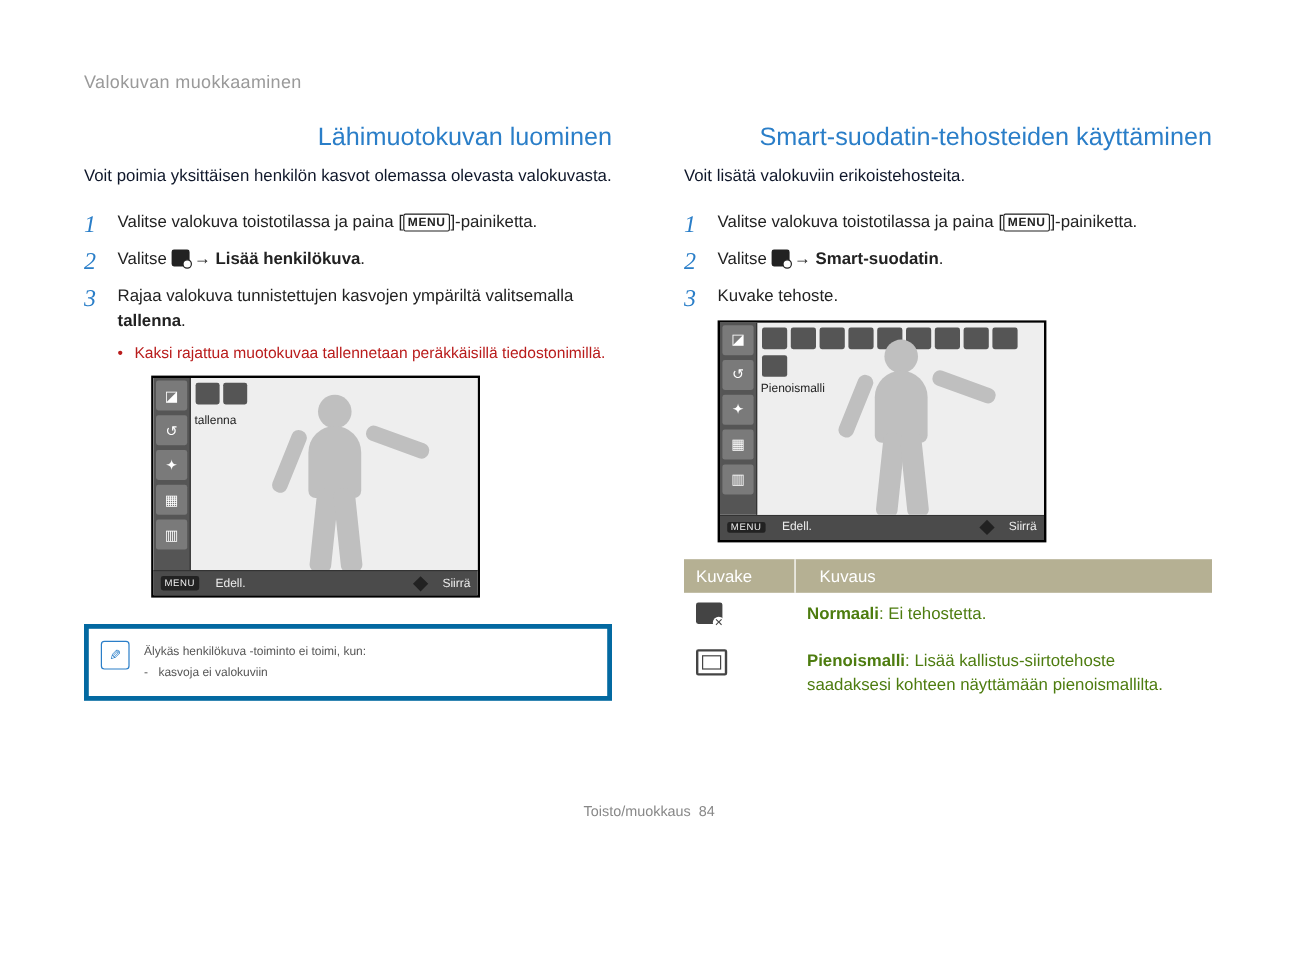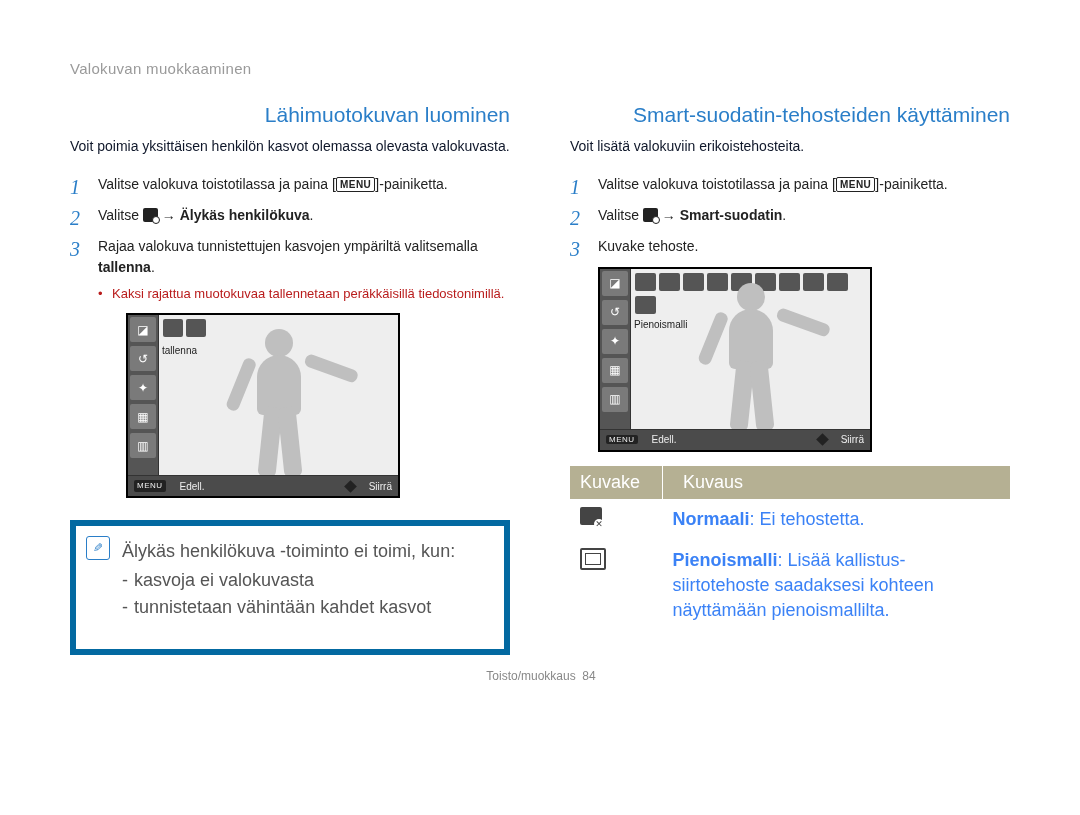--- a/index.html
+++ b/index.html
@@ -242,24 +242,24 @@
   .dpad{
     display:inline-block;
     width:9px;height:9px;
     background:#222;
     transform:rotate(45deg);
   }
 
   
   .note{
     margin-top:22px;
-    border:6px solid #0369a1;
-    padding:12px 12px 28px 46px;
-    position:relative;
-    font-size:18px;
+    border:4px solid #0369a1;
+    padding:12px 12px 12px 46px;
+    position:relative;
+    font-size:10px;
     color:#555;
     line-height:1.5;
   }
   .note-icn{
     position:absolute;
     left:10px;top:10px;
     width:22px;height:22px;
     border:1.5px solid #2a7ec8;
     border-radius:3px;
     color:#2a7ec8;
@@ -268,36 +268,36 @@
   }
   .note-icn::before{content:"✎"; transform:scaleX(-1);}
   .note-list{list-style:none;padding:0;margin:2px 0 0 0;}
   .note-list li{position:relative;padding-left:12px;}
   .note-list li::before{content:"-";position:absolute;left:0;}
 
   
   table.desc{
     width:100%;
     border-collapse:collapse;
-    font-size:18px;
+    font-size:14px;
     margin-top:10px;
   }
   table.desc th{
     background:#b5b093;
     color:#fff;
     font-weight:400;
     text-align:left;
     padding:6px 10px;
     border-right:1px solid #fff;
   }
   table.desc th:last-child{border-right:none;padding-left:20px;}
   table.desc td{
     padding:8px 10px;
     vertical-align:top;
-    color:#3b82f6;
+    color:#4d7c0f;
     line-height:1.4;
   }
   .cell-icn{
     display:inline-block;
     width:22px;height:18px;
     background:#444;
     border-radius:2px;
     position:relative;
   }
   .cell-icn.normal::after{
@@ -341,21 +341,21 @@
 
     <div class="col">
       <h1 class="section">Lähimuotokuvan luominen</h1>
       <p class="intro">Voit poimia yksittäisen henkilön kasvot olemassa olevasta valokuvasta.</p>
 
       <ol class="steps">
         <li>
           <span>Valitse valokuva toistotilassa ja paina [</span><span class="menu-label">MENU</span><span>]-painiketta.</span>
         </li>
         <li>
-          <span>Valitse </span><span class="edit-icn"></span><span> → </span><span class="bold">Älykäs henkilökuva</span>.
+          <span>Valitse </span><span class="edit-icn"></span><span> → </span><span class="bold">Lisää henkilökuva</span>.
         </li>
         <li>
           <span>Rajaa valokuva tunnistettujen kasvojen ympäriltä valitsemalla </span><span class="bold">tallenna</span>.
           <ul class="sub">
             <li>Kaksi rajattua muotokuvaa tallennetaan peräkkäisillä tiedostonimillä.</li>
           </ul>
 
           
           <div class="lcd">
             <div class="lcd-inner">
@@ -390,22 +390,21 @@
               <span>Siirrä</span>
             </div>
           </div>
         </li>
       </ol>
 
       <div class="note">
         <div class="note-icn"></div>
         <div>Älykäs henkilökuva -toiminto ei toimi, kun:</div>
         <ul class="note-list">
-          <li>kasvoja ei valokuvasta</li>
-          <li>tunnistetaan vähintään kahdet kasvot</li>
+          <li>kasvoja ei valokuviin</li>
         </ul>
       </div>
     </div>
 
     <div class="col">
       <h1 class="section">Smart-suodatin-tehosteiden käyttäminen</h1>
       <p class="intro">Voit lisätä valokuviin erikoistehosteita.</p>
 
       <ol class="steps">
         <li>

